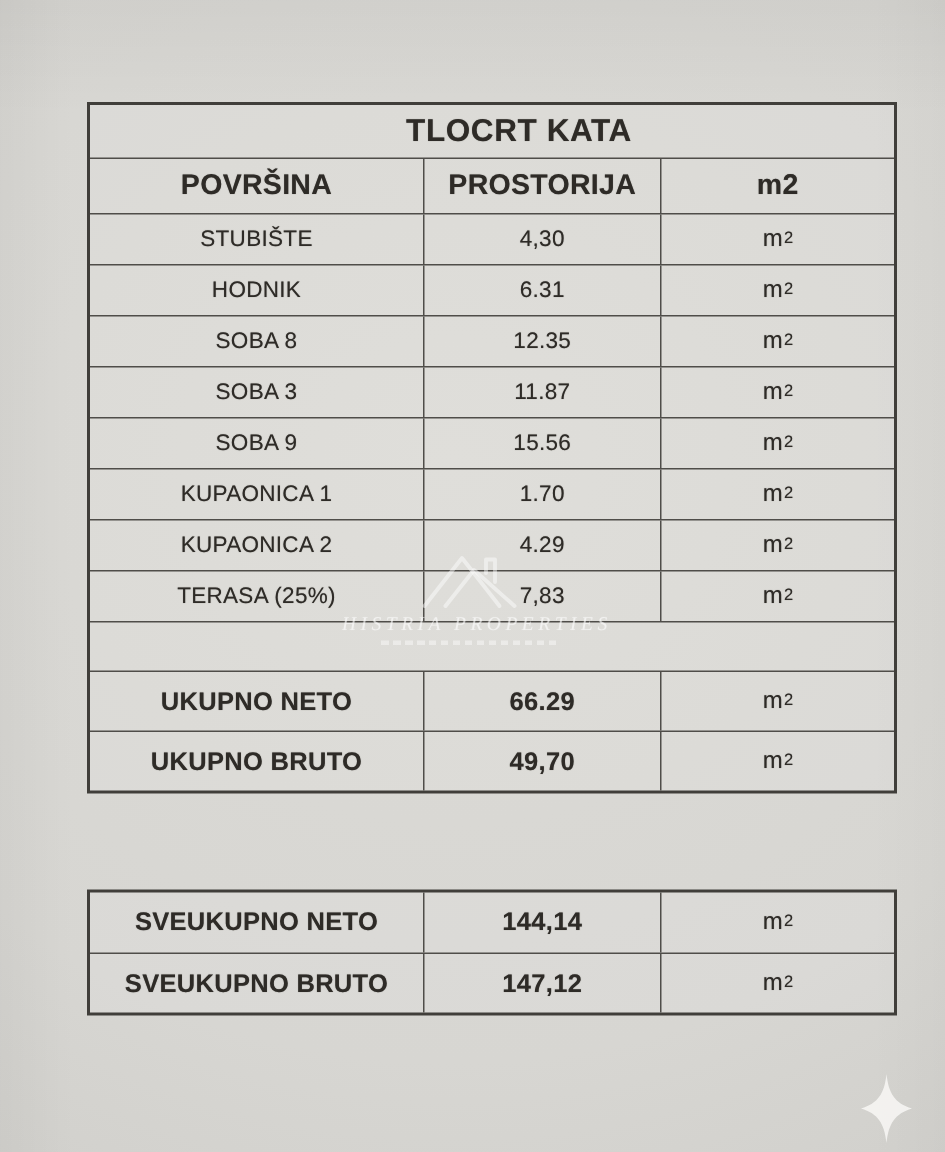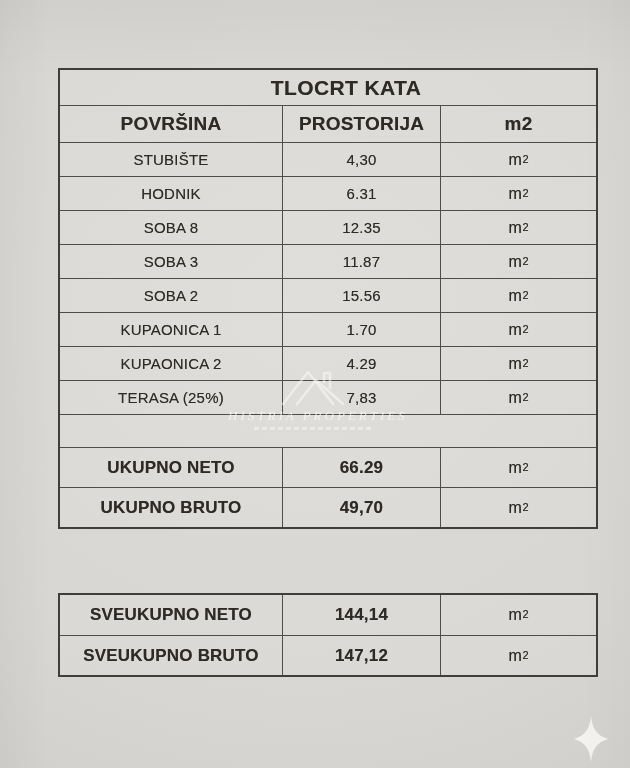--- a/index.html
+++ b/index.html
@@ -129,21 +129,21 @@
   <div class="row h-data">
     <div class="c data-cell">SOBA 3</div>
     <div class="c data-cell">11.87</div>
     <div class="c data-cell unit-cell">
         <span>m</span>
         <sup>2</sup>
       </div>
   </div>
 
   <div class="row h-data">
-    <div class="c data-cell">SOBA 2</div>
+    <div class="c data-cell">SOBA 9</div>
     <div class="c data-cell">15.56</div>
     <div class="c data-cell unit-cell">
         <span>m</span>
         <sup>2</sup>
       </div>
   </div>
 
   <div class="row h-data">
     <div class="c data-cell">KUPAONICA 1</div>
     <div class="c data-cell">1.70</div>

